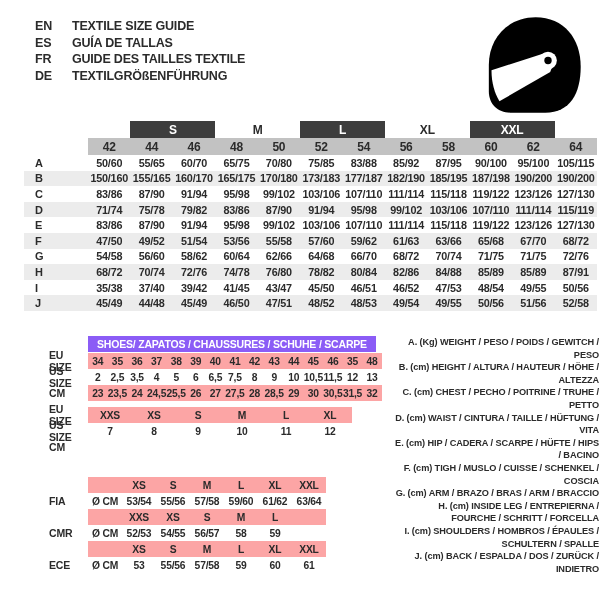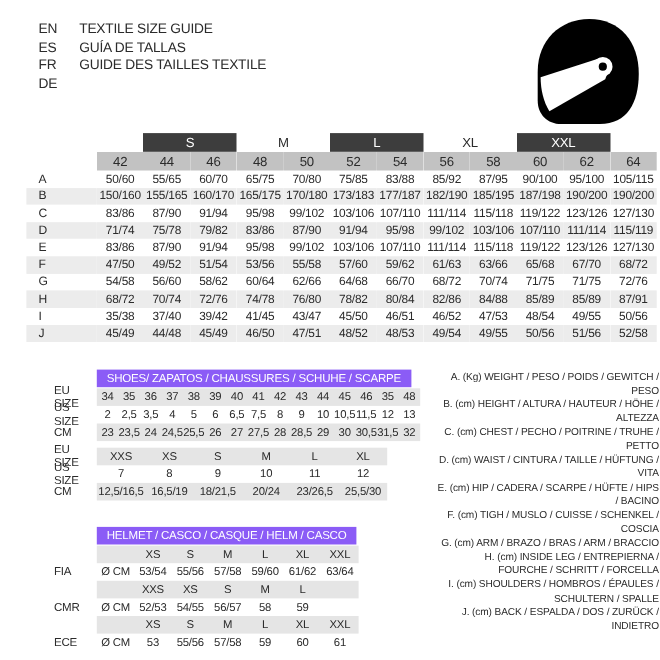--- a/index.html
+++ b/index.html
@@ -1,17 +1,17 @@
 <!DOCTYPE html>
 <html><head>
 <meta charset="utf-8">
 <style>
   html,body{margin:0;padding:0;background:#fff;}
   .canvas{position:relative;width:600px;height:600px;background:#ffffff;overflow:hidden;
-          font-family:"Liberation Sans",sans-serif;font-weight:400;color:#2b2b2b;
+          font-family:"Liberation Sans",sans-serif;font-weight:700;color:#2b2b2b;
           letter-spacing:-0.2px;}
   
   .lang-block{position:absolute;left:35px;top:18px;}
   .lang-row{display:flex;height:16.5px;align-items:center;font-size:12.5px;}
   .lang-code{width:37px;}
   
   .helmet-wrap{position:absolute;left:478px;top:12px;width:110px;height:106px;}
   
   .size-table{position:absolute;left:24px;top:121px;width:573px;border-spacing:0;border-collapse:collapse;table-layout:fixed;}
   .size-table td{height:15.6px;text-align:center;vertical-align:middle;font-size:10.8px;padding:0;overflow:hidden;white-space:nowrap;}
@@ -21,21 +21,21 @@
   td.band-dark{background:#3d3d3d;color:#ffffff;}
   td.band-light{background:transparent;color:#2b2b2b;}
   td.size-num{background:#c2c2c2;}
   
   .section{position:absolute;left:0;width:600px;}
   .bar{display:inline-block;margin-left:88px;background:#8b5cf6;color:#fff;
        font-size:10.5px;height:16px;line-height:16px;padding:0 9px;margin-bottom:1px;white-space:nowrap;}
   .srow{display:flex;height:16px;align-items:center;}
   .rlabel{width:88px;padding-left:49px;box-sizing:border-box;font-size:10.5px;flex:none;}
   .cells{display:flex;height:16px;align-items:center;flex:none;}
-  .cells.shaded{background:#e5e5e5;}
+  .cells.shaded{background:#fca5a5;}
   .cell{text-align:center;font-size:10.3px;flex:none;overflow:visible;white-space:nowrap;}
   .shoe-cell{width:19.6px;}
   .glove-cell{width:44px;}
   .helm-cell{width:34px;}
   
   .legend{position:absolute;left:395px;top:336px;width:204px;font-size:9.2px;line-height:12.6px;letter-spacing:-0.1px;text-align:right;}
 </style>
 </head>
 <body>
 
@@ -49,20 +49,21 @@
       <div class="lang-row">
         <span class="lang-code">ES</span>
         <span class="lang-text">GUÍA DE TALLAS</span>
       </div>
       <div class="lang-row">
         <span class="lang-code">FR</span>
         <span class="lang-text">GUIDE DES TAILLES TEXTILE</span>
       </div>
       <div class="lang-row">
         <span class="lang-code">DE</span>
+        <span class="lang-text">TEXTILGRÖßENFÜHRUNG</span>
       </div>
     </div>
 
   <div class="helmet-wrap">
     <svg width="110" height="106" viewBox="0 0 120 120">
       <path d="M63 6 C95 6 114 30 114 62 C114 92 102 114 74 114 L34 114 C20 114 10 104 10 90 L10 60 C10 28 33 6 63 6 Z" fill="#000"></path>
       <path d="M13 66 L72 47 C81 44.5 86 49 83.5 57 L79.5 68 L22 101 C16.5 92 13 80 13 66 Z" fill="#fff"></path>
       <circle cx="77" cy="55" r="10" fill="#fff"></circle>
       <circle cx="77" cy="55" r="4.2" fill="#000"></circle>
     </svg>
@@ -350,34 +351,25 @@
             <div class="cell glove-cell">7</div>
             <div class="cell glove-cell">8</div>
             <div class="cell glove-cell">9</div>
             <div class="cell glove-cell">10</div>
             <div class="cell glove-cell">11</div>
             <div class="cell glove-cell">12</div>
           </div>
         </div>
         <div class="srow">
           <div class="rlabel">CM</div>
-          <div class="cells shaded">
-            <div class="cell glove-cell">12,5/16,5</div>
-            <div class="cell glove-cell">16,5/19</div>
-            <div class="cell glove-cell">18/21,5</div>
-            <div class="cell glove-cell">20/24</div>
-            <div class="cell glove-cell">23/26,5</div>
-            <div class="cell glove-cell">25,5/30</div>
-          </div>
         </div>
       </div>
   </div>
 
   <div class="section" style="top:477px">
-    <div class="bar">HELMET / CASCO / CASQUE / HELM / CASCO</div>
     <div id="helmet-rows">
         <div class="srow">
           <div class="rlabel"></div>
           <div class="cells shaded" style="width: 238px;">
             <div class="cell helm-cell"></div>
             <div class="cell helm-cell">XS</div>
             <div class="cell helm-cell">S</div>
             <div class="cell helm-cell">M</div>
             <div class="cell helm-cell">L</div>
             <div class="cell helm-cell">XL</div>

